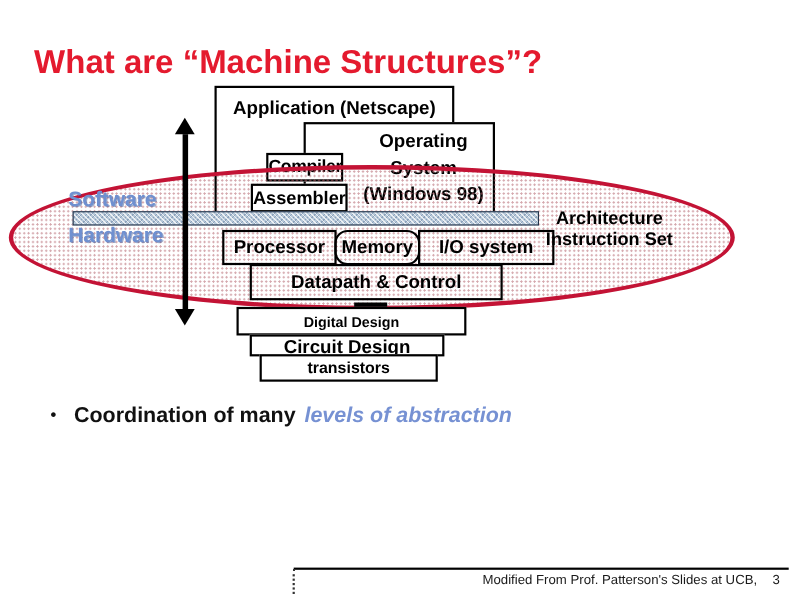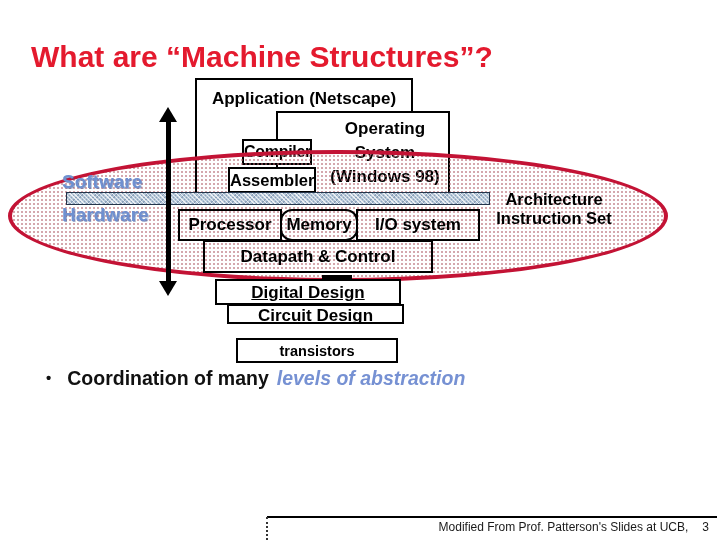--- a/index.html
+++ b/index.html
@@ -4,21 +4,21 @@
 <style>
   html,body{margin:0;padding:0;background:#fff;}
   .slide{position:relative;width:720px;height:540px;background:#ffffff;overflow:hidden;
          font-family:"Liberation Sans", sans-serif;}
   .title{position:absolute;left:31px;top:40px;margin:0;font-size:30px;font-weight:bold;
          color:#e41a2e;letter-spacing:0px;white-space:nowrap;}
   
   .diagram{position:absolute;left:0;top:0;width:720px;height:540px;}
   .box{position:absolute;border:2px solid #000;box-sizing:border-box;color:#000;
        font-weight:bold;text-align:center;white-space:nowrap;}
-  .nofill{background:transparent;}
+  .nofill{background:transparent;margin-left:24px;}
   .app-box{left:195px;top:78px;width:218px;height:118px;background:#fff;
            font-size:17px;padding-top:9px;}
   .os-box{left:276px;top:111px;width:174px;height:84px;background:#fff;
           font-size:17px;line-height:24px;padding-top:4px;padding-left:44px;}
   .compiler-box{left:242px;top:139px;width:70px;height:26px;font-size:16px;
                 line-height:22px;letter-spacing:-0.3px;background:#fff;}
   .ellipse{position:absolute;left:8px;top:150px;width:660px;height:132px;
            border:4px solid #c31335;border-radius:50%;box-sizing:border-box;
            background-image:radial-gradient(circle, rgba(178,96,106,0.55) 0.9px, rgba(0,0,0,0) 1.15px);
            background-size:4px 4px;}
@@ -38,26 +38,26 @@
   .arrow-shaft{position:absolute;left:166px;top:122px;width:5px;height:159px;background:#000;}
   .arrow-head{position:absolute;left:159px;width:0;height:0;
               border-left:9px solid transparent;border-right:9px solid transparent;}
   .arrow-head.up{top:107px;border-bottom:15px solid #000;}
   .arrow-head.down{top:281px;border-top:15px solid #000;}
   .proc-box{left:178px;top:209px;width:104px;height:32px;font-size:17px;line-height:28px;}
   .mem-box{left:280px;top:209px;width:78px;height:32px;font-size:17px;line-height:28px;border-radius:12px;}
   .io-box{left:356px;top:209px;width:124px;height:32px;font-size:17px;line-height:28px;text-align:center;}
   .datapath-box{left:203px;top:240px;width:230px;height:33px;font-size:17px;line-height:29px;}
   .dash{position:absolute;left:322px;top:275px;width:30px;height:4px;background:#000;}
-  .digital-box{left:215px;top:279px;width:186px;height:26px;background:#fff;
-               font-size:17px;line-height:23px;text-decoration:underline;}
+  .digital-box{left:215px;top:279px;width:209px;height:26px;background:#fff;
+               font-size:13px;line-height:23px;}
   .circuit-box{left:227px;top:304px;width:177px;height:20px;background:#fff;
                font-size:17px;line-height:19px;overflow:hidden;}
   .transistors-box{left:236px;top:322px;width:162px;height:25px;background:#fff;
-                   font-size:14.5px;line-height:22px;margin-top:16px;}
+                   font-size:14.5px;line-height:22px;}
   
   .bullet-line{position:absolute;left:46px;top:367px;font-size:19.5px;font-weight:bold;
                color:#111;white-space:nowrap;}
   .bullet-marker{font-size:15px;vertical-align:2px;margin-right:16px;}
   .bullet-blue{color:#7691d3;font-style:italic;margin-left:8px;}
   
   .footer-rule{position:absolute;left:267px;top:516px;width:450px;height:0;
                border-top:2px solid #000;}
   .footer-tick{position:absolute;left:266px;top:517px;height:23px;width:0;
                border-left:2px dotted #333;}

